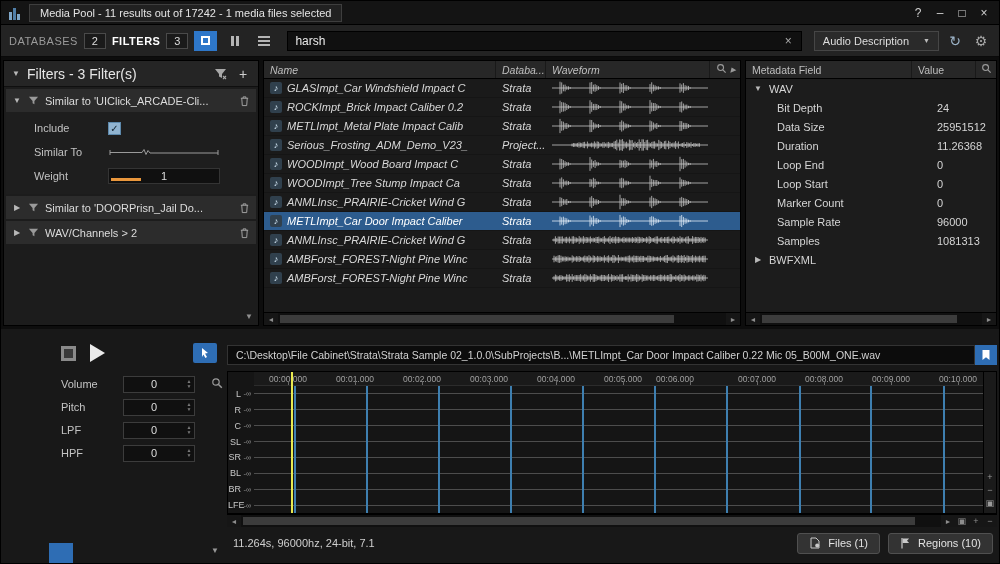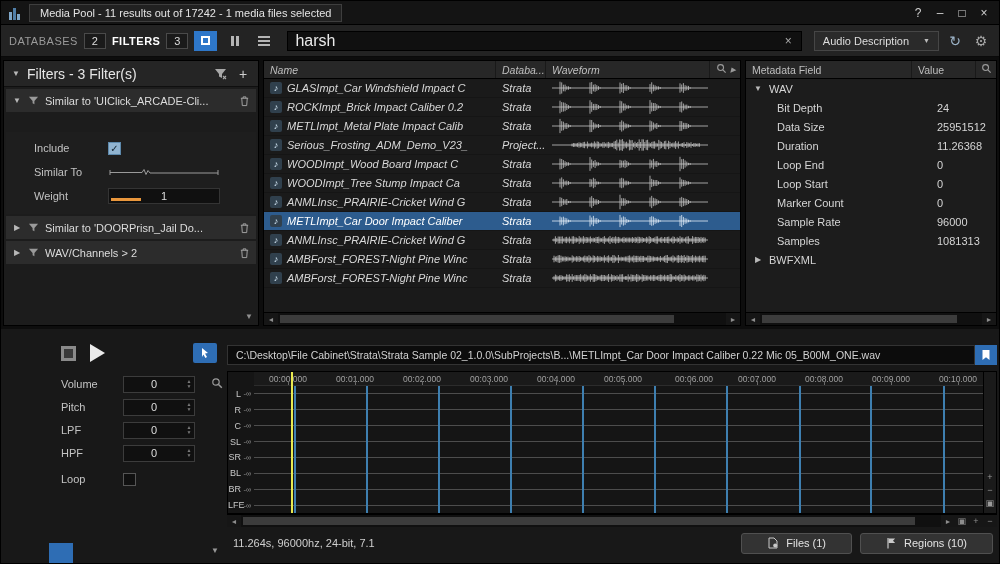--- a/index.html
+++ b/index.html
@@ -22,21 +22,21 @@
   .tb-label.active { color:#ffffff; font-weight:bold; }
   .tb-badge { min-width:22px; text-align:center; font-size:11px; color:#ddd; background:#1a1a1a; border:1px solid #4a4a4a; padding:1px 4px; }
   .tb-btn { width:23px; height:20px; display:flex; align-items:center; justify-content:center; }
   .tb-btn.active-view { background:#2e77c9; }
   .sq-icon { width:9px; height:9px; border:2px solid #fff; display:block; }
   .pause-icon { display:flex; gap:2px; }
   .pause-icon i { width:3px; height:10px; background:#b5b5b5; display:block; }
   .list-icon { display:flex; flex-direction:column; gap:2px; }
   .list-icon i { width:12px; height:2px; background:#b5b5b5; display:block; }
   .search-box { flex:1; height:20px; background:#101010; border:1px solid #000; display:flex; align-items:center; padding:0 7px; margin:0 6px; }
-  .search-input { flex:1; background:transparent; border:none; outline:none; color:#eaeaea; font-size:16px; font-family:"Liberation Sans", sans-serif; }
+  .search-input { flex:1; background:transparent; border:none; outline:none; color:#eaeaea; font-size:12px; font-family:"Liberation Sans", sans-serif; }
   .search-clear { color:#aaa; font-size:12px; padding:0 2px; }
   .dropdown { height:20px; background:#2a2a2a; border:1px solid #464646; display:flex; align-items:center; gap:14px; padding:0 8px; color:#ddd; font-size:11px; white-space:nowrap; }
   .dd-arrow { font-size:7px; color:#bbb; }
   .icon-btn { width:20px; height:20px; display:flex; align-items:center; justify-content:center; color:#9db4c9; font-size:14px; }
   .icon-btn.grey { color:#a8a8a8; }
 
   
   .main { height:272px; display:flex; gap:4px; padding:3px 2px; background:#0d0d0d; flex:0 0 auto; }
   .panel { background:#1c1c1c; border:1px solid #000; display:flex; flex-direction:column; min-height:0; position:relative; }
   .filters-panel { width:256px; flex:0 0 auto; }
@@ -46,21 +46,21 @@
   
   .fp-header { height:26px; background:#252525; border-bottom:1px solid #0f0f0f; display:flex; align-items:center; padding:0 7px; gap:6px; flex:0 0 auto; }
   .chev { font-size:8px; color:#b8b8b8; width:10px; text-align:center; flex:0 0 auto; }
   .fp-title { font-size:14px; color:#e6e6e6; flex:1; }
   .fp-iconbtn { display:flex; align-items:center; justify-content:center; width:18px; height:18px; }
   .fp-plus { color:#cfcfcf; font-size:14px; width:16px; text-align:center; }
   .filter-group { margin:2px 2px 0; }
   .fg-header { height:23px; background:#2c2c2c; display:flex; align-items:center; gap:6px; padding:0 6px; }
   .fg-title { flex:1; font-size:11px; color:#dcdcdc; white-space:nowrap; overflow:hidden; }
   .fg-icon { display:flex; align-items:center; }
-  .fg-body { background:#1e1e1e; padding:4px 0 6px;margin-top:20px; }
+  .fg-body { background:#1e1e1e; padding:4px 0 6px; }
   .fg-row { height:24px; display:flex; align-items:center; padding:0 12px 0 28px; }
   .fg-label { width:74px; font-size:11px; color:#c2c2c2; flex:0 0 auto; }
   .fg-control { flex:1; display:flex; align-items:center; }
   .checkbox { width:13px; height:13px; background:#90b3d0; border:1px solid #5d89ac; display:flex; align-items:center; justify-content:center; font-size:10px; color:#13242f; }
   .checkbox.empty { background:#101010; border:1px solid #555; color:transparent; }
   .weight-box { position:relative; width:112px; height:16px; background:#101010; border:1px solid #343434; color:#ddd; font-size:11px; display:flex; align-items:center; justify-content:center; }
   .weight-accent { position:absolute; left:2px; bottom:2px; width:30px; height:3px; background:#e8963c; }
   .panel-scrolldown { position:absolute; right:5px; bottom:4px; color:#8f8f8f; font-size:8px; }
 
   
@@ -133,21 +133,21 @@
   .chan-level { width:13px; text-align:center; font-size:7.5px; color:#8a8a8a; flex:0 0 auto; }
   .chan-line { flex:1; height:1px; background:#4d4d4d; }
   .wave-overlay { position:absolute; top:14px; left:26px; right:13px; bottom:0; pointer-events:none; }
   .region-marker { position:absolute; top:0; bottom:0; width:2px; background:#3e7fb0; }
   .playhead { position:absolute; top:0; bottom:0; width:2px; background:#e9e94f; z-index:3; }
   .wave-vstrip { position:absolute; right:0; top:0; bottom:0; width:13px; background:#1a1a1a; border-left:1px solid #000; display:flex; flex-direction:column; justify-content:flex-end; align-items:center; gap:4px; padding-bottom:5px; }
   .vs-btn { color:#9a9a9a; font-size:9px; line-height:9px; }
 
   .status-row { height:28px; display:flex; align-items:center; gap:8px; padding:4px 4px 0 6px; }
   .status-text { font-size:11px; color:#cfcfcf; flex:1; white-space:nowrap; overflow:hidden; }
-  .chip-btn { height:21px; background:#333; border:1px solid #505050; border-radius:3px; display:flex; align-items:center; gap:7px; padding:0 25px; font-size:11px; color:#e2e2e2; white-space:nowrap; }
+  .chip-btn { height:21px; background:#333; border:1px solid #505050; border-radius:3px; display:flex; align-items:center; gap:7px; padding:0 11px; font-size:11px; color:#e2e2e2; white-space:nowrap; }
 </style>
 </head>
 <body>
 
 <div class="window">
 
   <div class="titlebar">
     <span class="app-icon">
         <i></i>
         <i></i>
@@ -1279,24 +1279,20 @@
             <span class="param-label">HPF</span>
             <div class="spin-box">
               <span class="spin-value">0</span>
               <span class="spin-arrows">
                 <span>▲</span>
                 <span>▼</span>
               </span>
             </div>
           </div>
         </div>
-      <div class="loop-row">
-        <span class="param-label">Loop</span>
-        <span class="checkbox empty"></span>
-      </div>
       <div class="bl-corner"></div>
       <span class="bl-scrolldown">▼</span>
     </div>
 
     <div class="br-panel">
       <div class="path-row">
         <div class="path-input">C:\Desktop\File Cabinet\Strata\Strata Sample 02_1.0.0\SubProjects\B...\METLImpt_Car Door Impact Caliber 0.22 Mic 05_B00M_ONE.wav</div>
         <div class="bookmark-btn">
           <svg width="10" height="12" viewBox="0 0 10 12">
               <path d="M1.5 1h7v10L5 8.2 1.5 11z" fill="#fff"></path>
@@ -1311,21 +1307,21 @@
             <span class="ruler-label" style="left: 101px;">00:01.000</span>
             <span class="ruler-tick" style="left: 101px;"></span>
             <span class="ruler-label" style="left: 168px;">00:02.000</span>
             <span class="ruler-tick" style="left: 168px;"></span>
             <span class="ruler-label" style="left: 235px;">00:03.000</span>
             <span class="ruler-tick" style="left: 235px;"></span>
             <span class="ruler-label" style="left: 302px;">00:04.000</span>
             <span class="ruler-tick" style="left: 302px;"></span>
             <span class="ruler-label" style="left: 369px;">00:05.000</span>
             <span class="ruler-tick" style="left: 369px;"></span>
-            <span class="ruler-label" style="left: 440px;">00:06.000</span>
+            <span class="ruler-label" style="left: 421px;">00:06.000</span>
             <span class="ruler-tick" style="left: 436px;"></span>
             <span class="ruler-label" style="left: 503px;">00:07.000</span>
             <span class="ruler-tick" style="left: 503px;"></span>
             <span class="ruler-label" style="left: 570px;">00:08.000</span>
             <span class="ruler-tick" style="left: 570px;"></span>
             <span class="ruler-label" style="left: 637px;">00:09.000</span>
             <span class="ruler-tick" style="left: 637px;"></span>
             <span class="ruler-label" style="left: 704px;">00:10.000</span>
             <span class="ruler-tick" style="left: 704px;"></span>
             <span class="ruler-label" style="left: 771px;">00:1</span>

